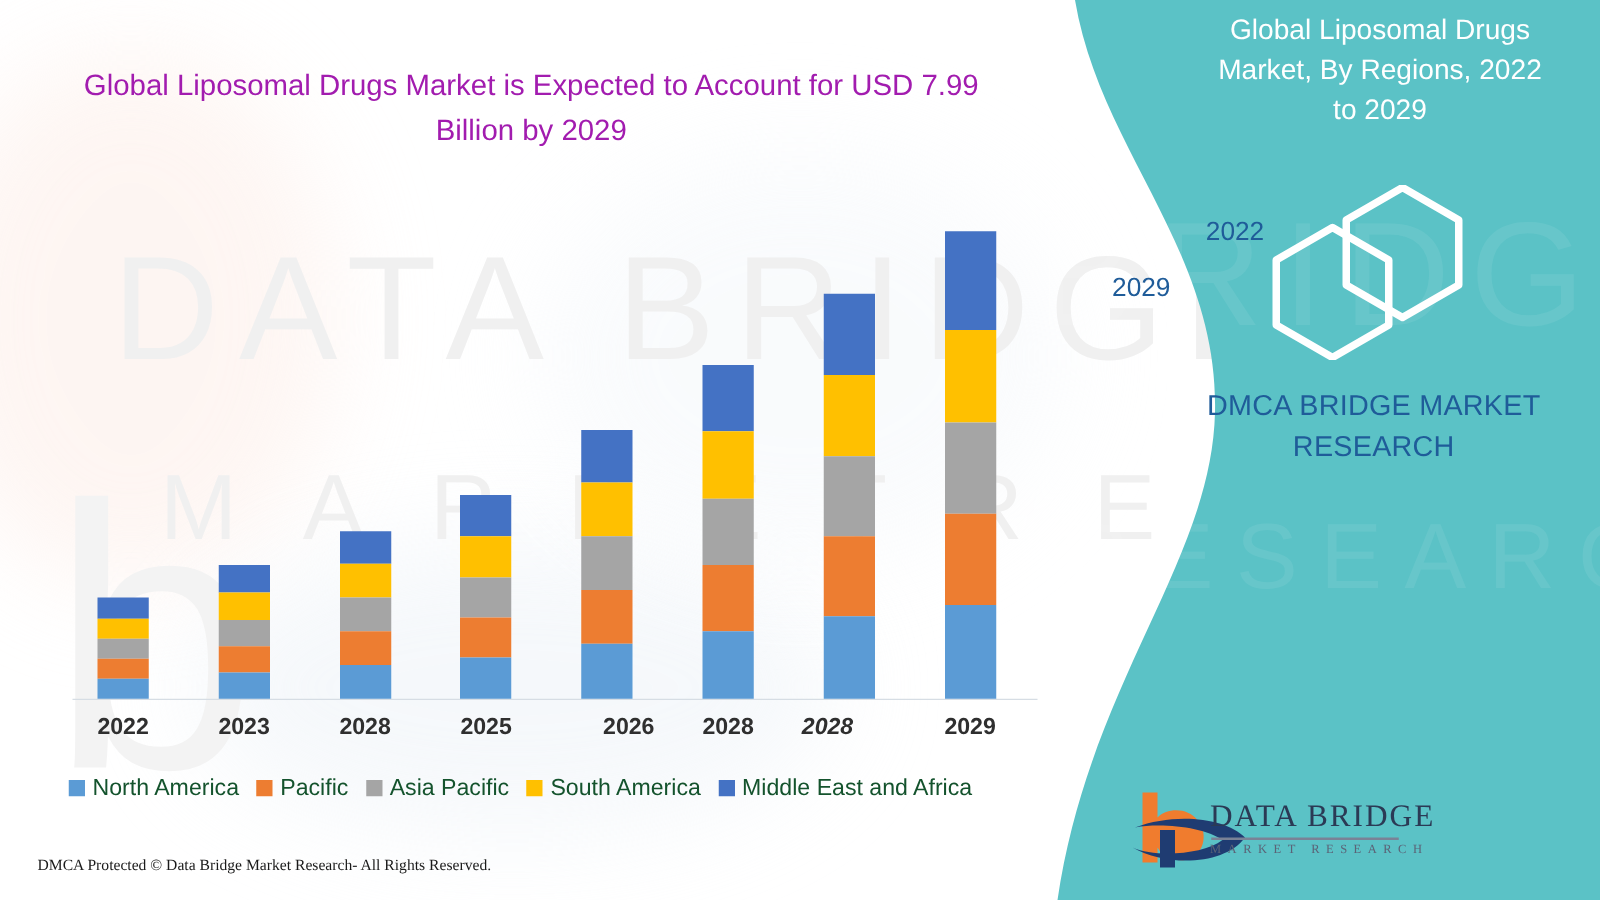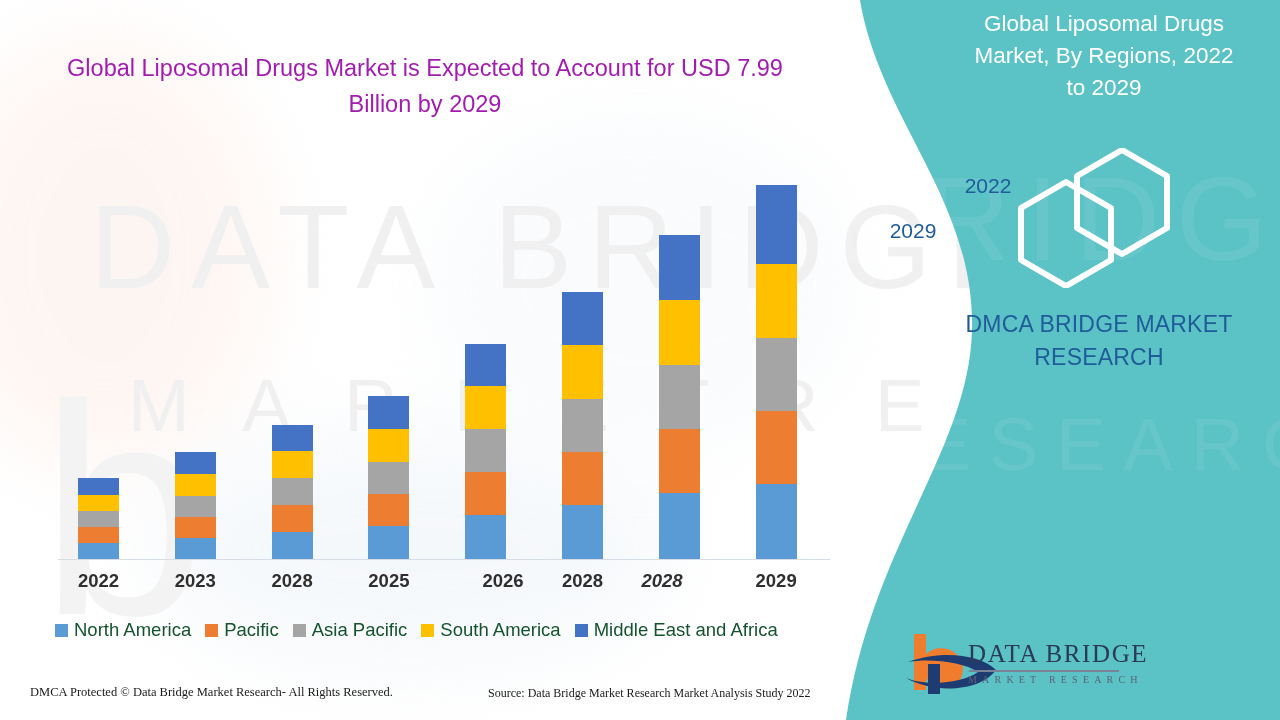--- a/index.html
+++ b/index.html
@@ -195,21 +195,20 @@
         <span class="lg-sw" style="background: rgb(255, 192, 0);"></span>
         <span class="lg-tx">South America</span>
       </div>
       <div class="lg-item">
         <span class="lg-sw" style="background: rgb(68, 114, 196);"></span>
         <span class="lg-tx">Middle East and Africa</span>
       </div>
     </div>
 
   <div class="footer-left">DMCA Protected © Data Bridge Market Research- All Rights Reserved.</div>
-  <div class="footer-right">Source: Data Bridge Market Research Market Analysis Study 2022</div>
 
   <div class="teal-panel">
     <svg width="460" height="720" viewBox="0 0 460 720" xmlns="http://www.w3.org/2000/svg">
       <path d="M 40 0 C 60 120, 155 200, 152 330 C 149 450, 52 545, 26 720 L 460 720 L 460 0 Z" fill="#5BC2C6"></path>
       <g opacity="0.07" fill="#ffffff">
         <text x="10" y="260" font-family="Liberation Sans, sans-serif" font-size="118" letter-spacing="16">BRIDGE</text>
         <text x="30" y="470" font-family="Liberation Sans, sans-serif" font-size="74" letter-spacing="18">RESEARCH</text>
       </g>
     </svg>
 

